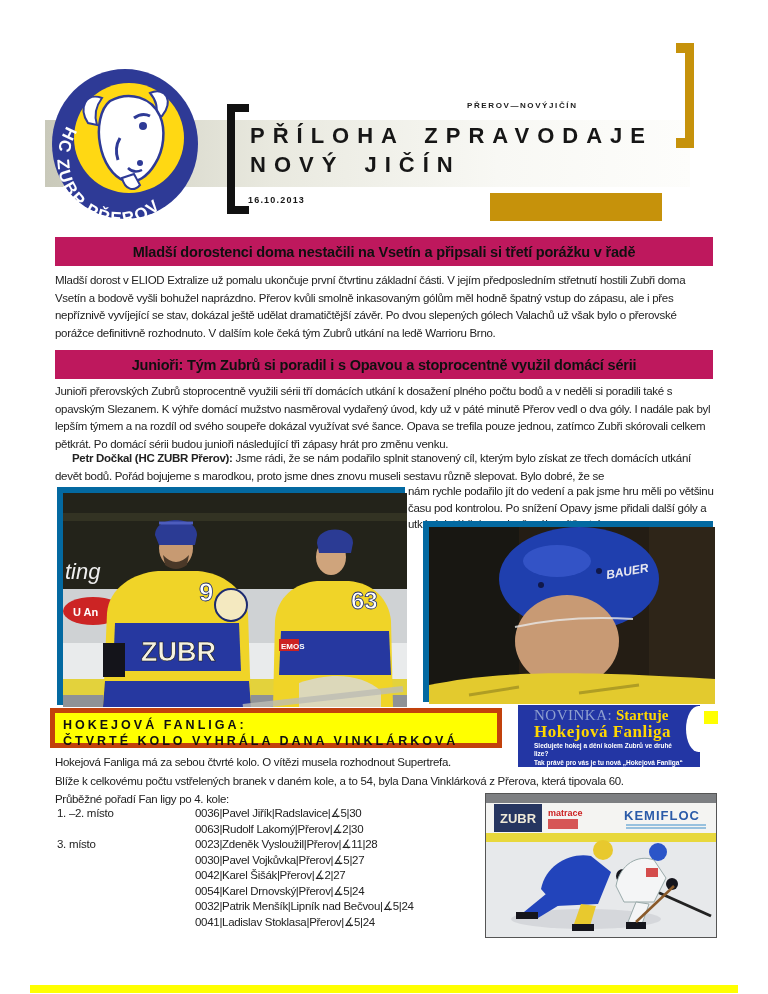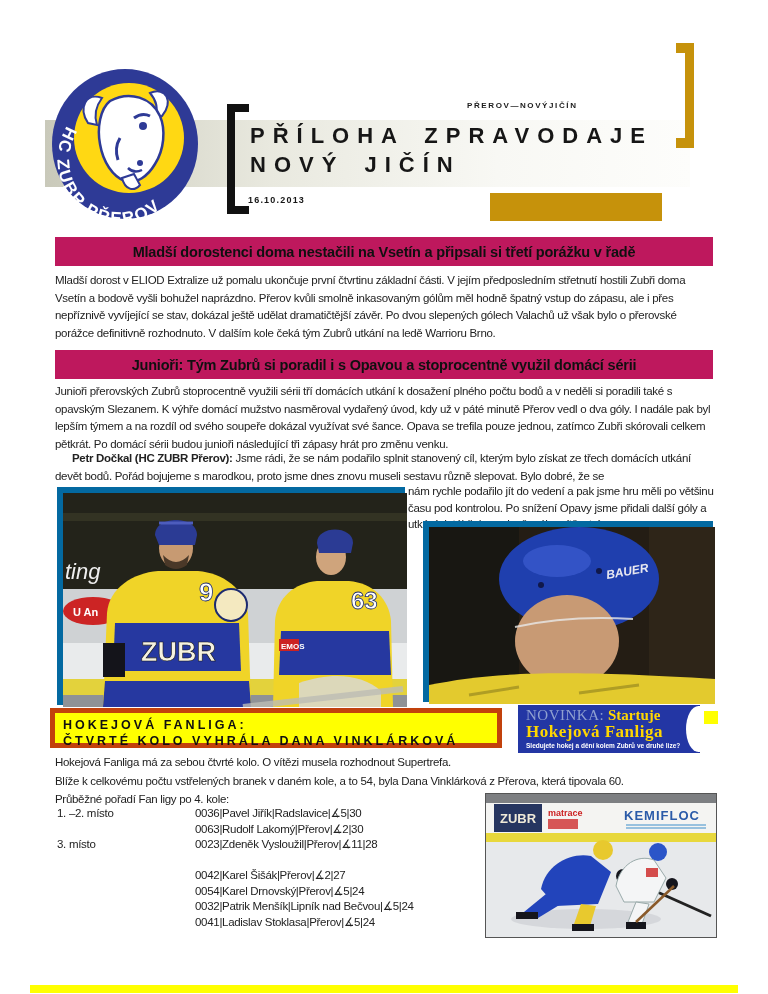--- a/index.html
+++ b/index.html
@@ -34,21 +34,21 @@
   
   .photo{box-sizing:border-box;border:6px solid #0369a1;background:#222;}
   .photo-left{left:57px;top:487px;width:348px;height:218px;}
   .photo-right{left:423px;top:521px;width:290px;height:181px;}
   .photo-bottom{left:485px;top:793px;width:232px;height:145px;border-width:1px;border-color:#555;}
 
   
   .fan-hl{left:50px;top:708px;width:452px;height:40px;background:#ffff00;border:5px solid #c2410c;
     box-sizing:border-box;padding:4px 0 0 8px;}
   .fan-hl div{font-size:12.5px;font-weight:bold;letter-spacing:3px;line-height:16px;color:#101010;white-space:nowrap;}
-  .novinka{left:518px;top:705px;width:182px;height:48px;background:#2336a4;overflow:hidden;padding:2px 8px;box-sizing:border-box;}
+  .novinka{left:518px;top:705px;width:182px;height:62px;background:#2336a4;overflow:hidden;padding:2px 16px;box-sizing:border-box;}
   .novinka .l1{font-family:"Liberation Serif",serif;font-size:15px;line-height:16px;white-space:nowrap;}
   .novinka .nov{color:#8fa0d0;letter-spacing:0.5px;}
   .novinka .startuje{color:#ffd700;font-weight:bold;}
   .novinka .l2{font-family:"Liberation Serif",serif;font-size:17px;line-height:17px;color:#ffd700;font-weight:bold;letter-spacing:0.5px;}
   .novinka .sub{font-size:6.5px;line-height:7.5px;color:#ffffff;font-weight:bold;margin-top:2px;}
   .nov-notch{left:686px;top:706px;width:30px;height:46px;background:#ffffff;border-radius:50% 0 0 50%/60% 0 0 60%;}
   .nov-yellow{left:704px;top:711px;width:14px;height:13px;background:#ffff00;}
 
   .fan-intro{left:55px;top:753px;width:690px;font-size:11.5px;line-height:18.5px;letter-spacing:-0.3px;color:#222;}
 
@@ -202,20 +202,21 @@
     <div class="srow">
       <span class="splace"></span>
       <span class="sentry">0063|Rudolf Lakomý|Přerov|∡2|30</span>
     </div>
     <div class="srow">
       <span class="splace">3. místo</span>
       <span class="sentry">0023|Zdeněk Vysloužil|Přerov|∡11|28</span>
     </div>
     <div class="srow">
       <span class="splace"></span>
+      <span class="sentry">0030|Pavel Vojkůvka|Přerov|∡5|27</span>
     </div>
     <div class="srow">
       <span class="splace"></span>
       <span class="sentry">0042|Karel Šišák|Přerov|∡2|27</span>
     </div>
     <div class="srow">
       <span class="splace"></span>
       <span class="sentry">0054|Karel Drnovský|Přerov|∡5|24</span>
     </div>
     <div class="srow">

